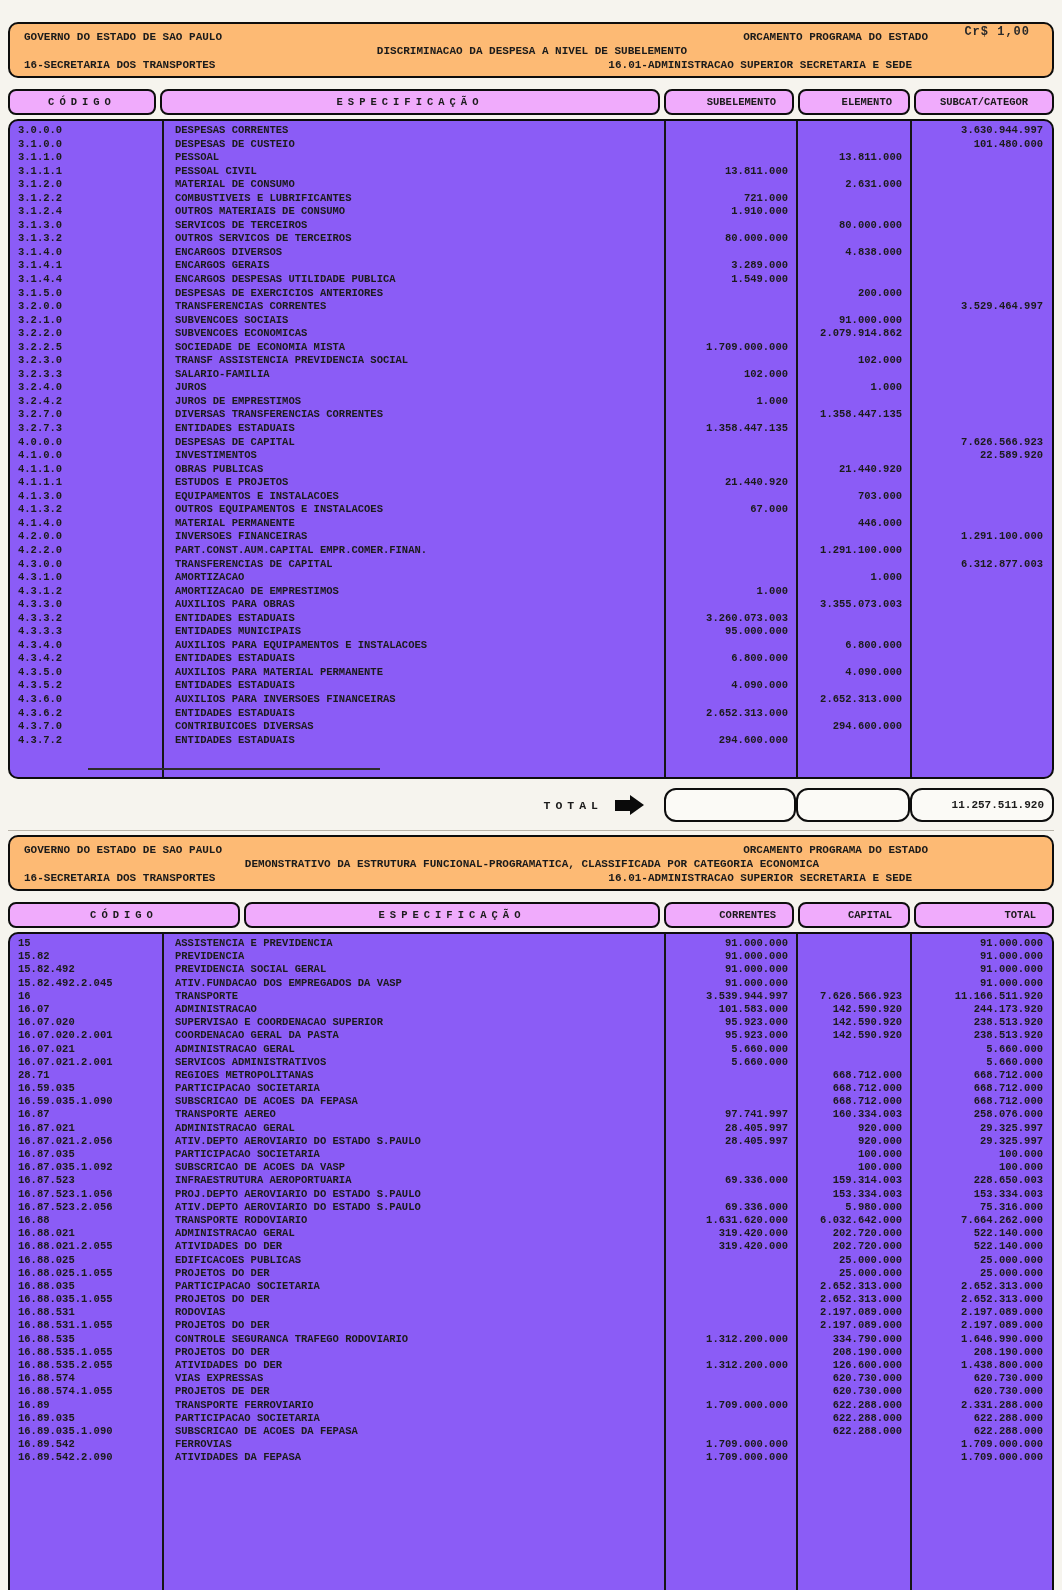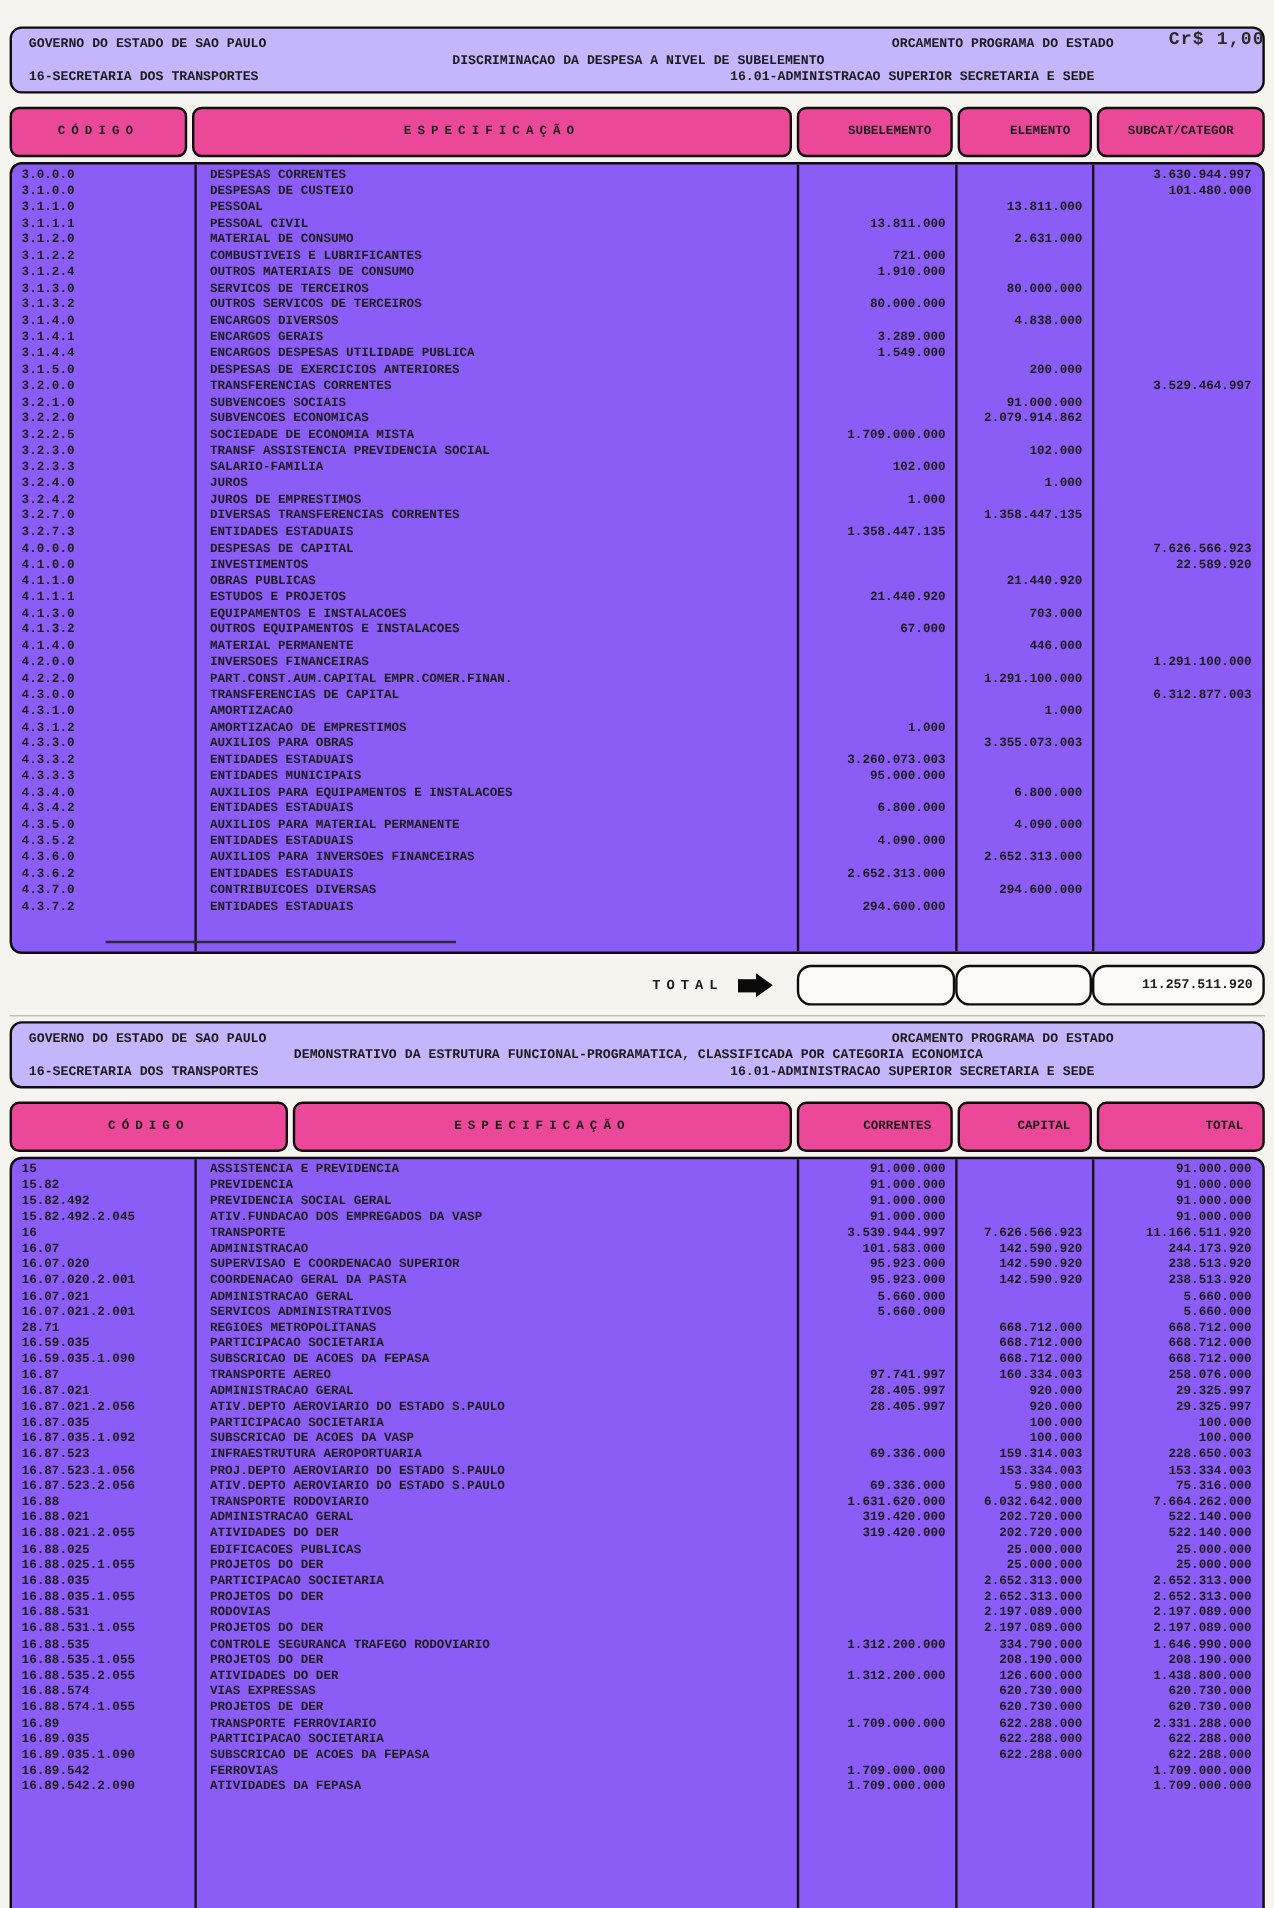--- a/index.html
+++ b/index.html
@@ -3,36 +3,36 @@
 <meta charset="utf-8">
 <style>
   html,body{margin:0;padding:0}
   body{
     width:1062px;height:1590px;
     background:#f6f4ee;
     font-family:"Liberation Mono","DejaVu Sans Mono",monospace;
     font-weight:700;color:#1b1b1b;
   }
   .page{position:relative;width:1046px;padding:0 8px;}
-  .cr-note{position:absolute;top:3px;right:8px;font-size:15px;letter-spacing:1px;color:#2a2a2a}
+  .cr-note{position:absolute;top:3px;right:32px;font-size:12px;letter-spacing:1px;color:#2a2a2a}
 
   
   .hdr{margin-top:22px;border:2.5px solid #0d0d0d;border-radius:10px;height:56px;
-       box-sizing:border-box;padding:6px 12px 0 14px;font-size:11px;line-height:14px;background:#c4b5fd}
+       box-sizing:border-box;padding:6px 12px 0 14px;font-size:11px;line-height:14px;background:#fdba74}
   .hl1{display:flex;justify-content:space-between}
   .prog{padding-right:112px}
   .hl2{text-align:center}
   .hl3{display:flex}
   .unit{margin-left:auto;padding-right:128px}
 
   
   .cols{margin-top:11px;display:grid;grid-template-columns:148px 500px 130px 112px 140px;gap:4px}
   .cols.cols2{grid-template-columns:232px 416px 130px 112px 140px}
-  .colbox{border:2.5px solid #0d0d0d;border-radius:8px;height:42px;box-sizing:border-box;
-          display:flex;align-items:center;justify-content:center;font-size:10.5px;background:#ec4899}
+  .colbox{border:2.5px solid #0d0d0d;border-radius:8px;height:26px;box-sizing:border-box;
+          display:flex;align-items:center;justify-content:center;font-size:10.5px;background:#f0abfc}
   .colbox.lsp{letter-spacing:5px}
   .colbox.num{justify-content:flex-end;padding-right:16px}
 
   
   .tbody{position:relative;margin-top:4px;border:2.5px solid #0d0d0d;border-radius:10px;
          box-sizing:border-box;padding-top:3px;overflow:hidden;background:#8b5cf6}
   .t1{height:660px}
   .t2{height:796px}
   .vline{position:absolute;top:0;bottom:0;width:2px;background:#161616}
   .v1{left:152px}.v2{left:654px}.v3{left:786px}.v4{left:900px}

